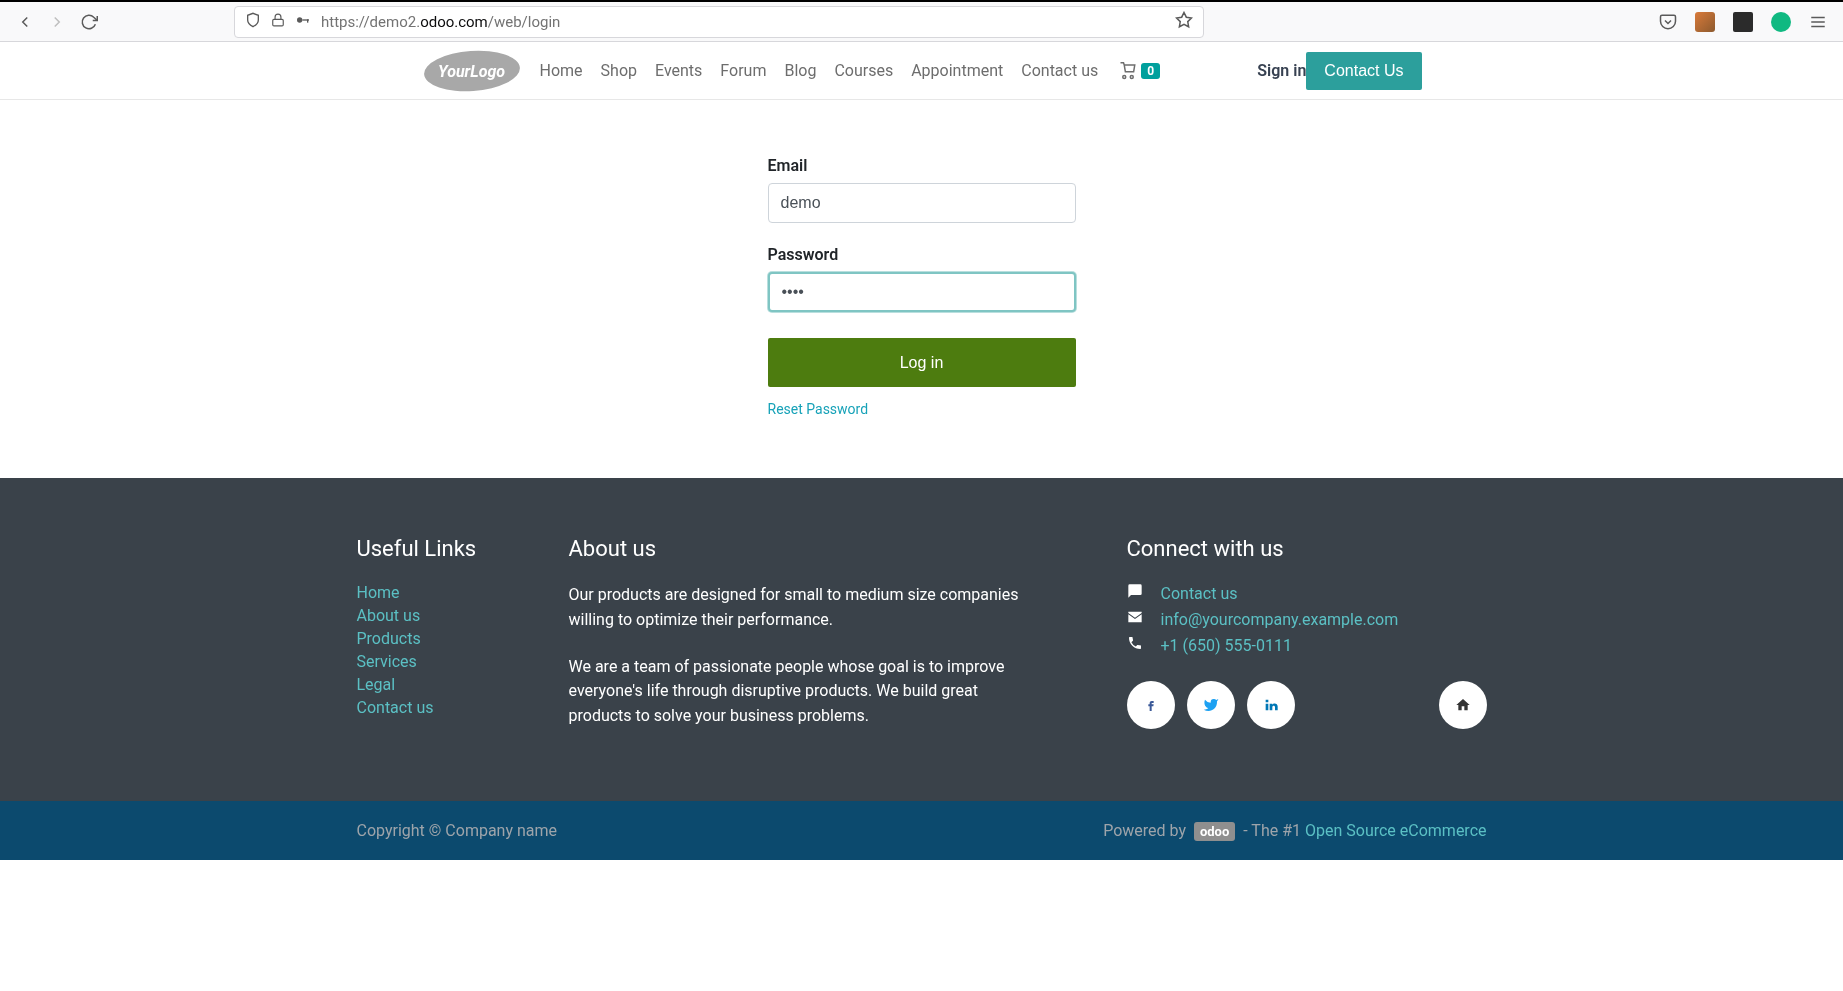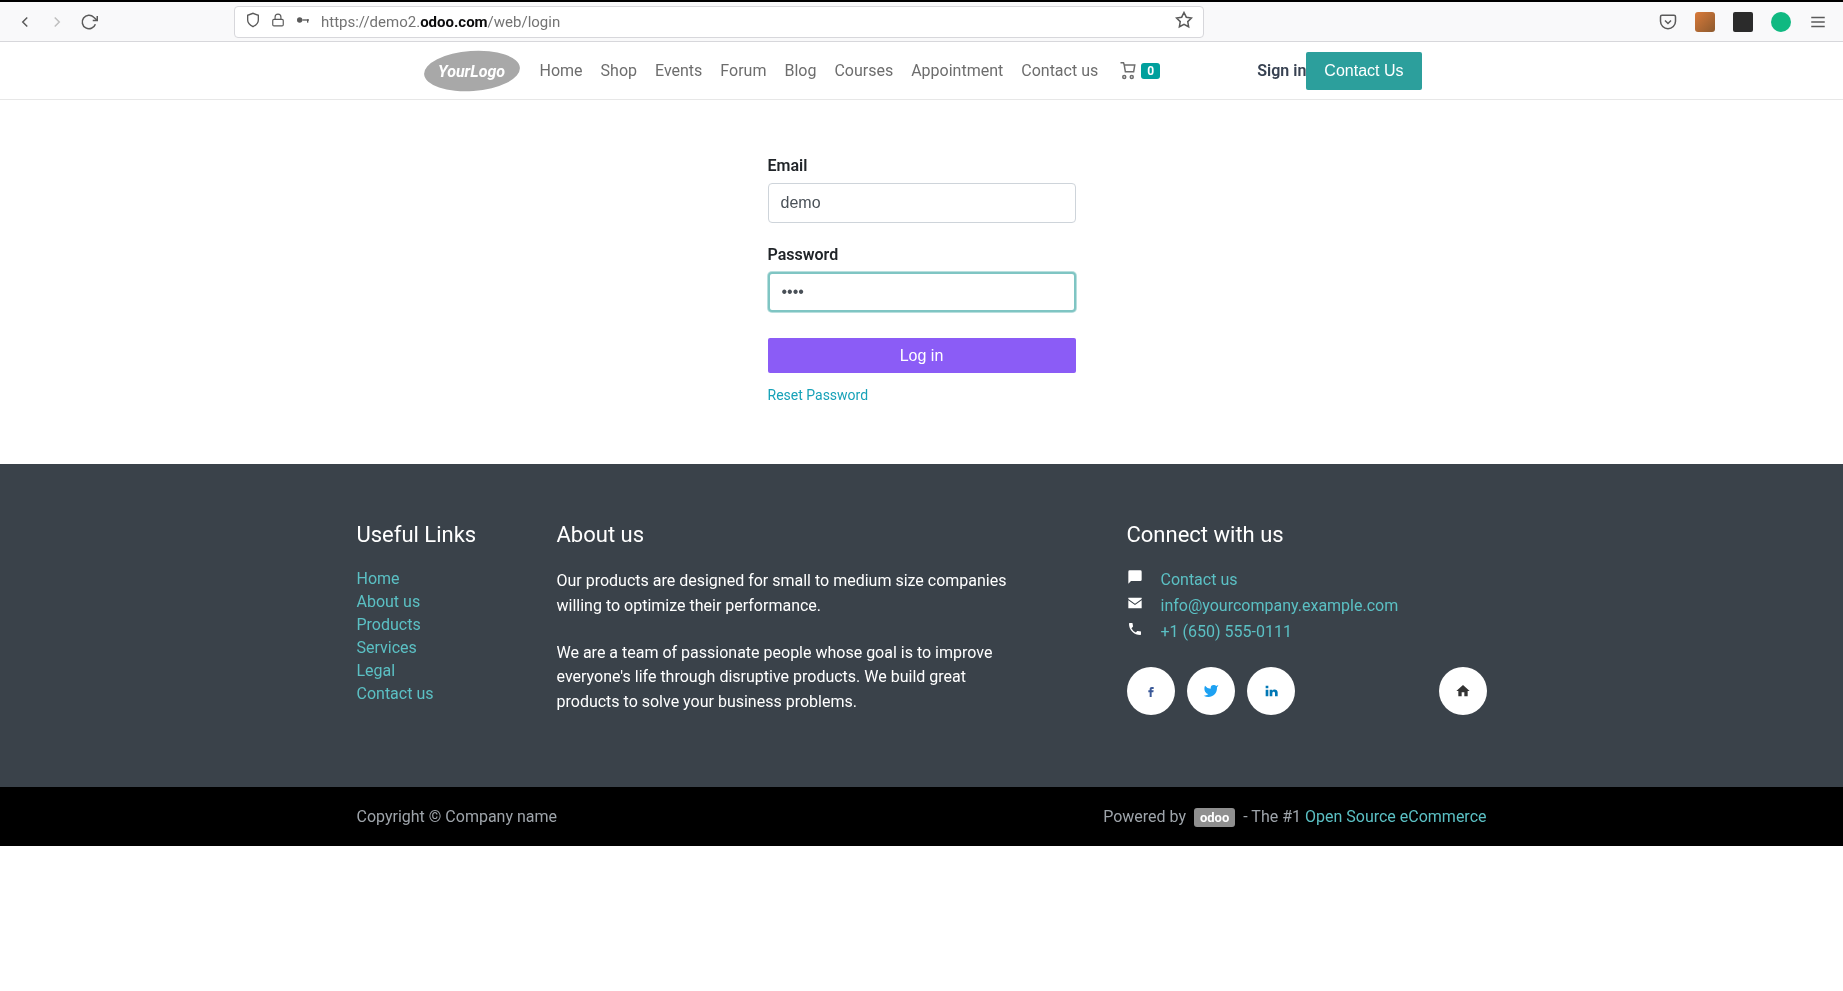--- a/index.html
+++ b/index.html
@@ -5,21 +5,21 @@
 * { margin: 0; padding: 0; box-sizing: border-box; }
 body { font-family: -apple-system, BlinkMacSystemFont, "Segoe UI", Roboto, "Helvetica Neue", Arial, sans-serif; font-size: 15px; color: #212529; background: #fff; }
 
 
 .browser-chrome { height: 42px; background: #f9f9fa; border-top: 2px solid #000; border-bottom: 1px solid #d7d7db; display: flex; align-items: center; padding: 0 8px; gap: 8px; }
 .nav-btns { display: flex; gap: 14px; align-items: center; padding: 0 8px; }
 .nav-btn { width: 18px; height: 18px; display: flex; align-items: center; justify-content: center; color: #5a5a5a; cursor: pointer; }
 .nav-btn.disabled { color: #bfbfbf; }
 .url-bar { flex: 1; max-width: 970px; margin-left: 120px; height: 32px; background: #fff; border: 1px solid #d7d7db; border-radius: 4px; display: flex; align-items: center; padding: 0 10px; gap: 10px; color: #6b6b6b; }
 .url-text { flex: 1; font-size: 15px; }
-.url-text .bold { color: #0c0c0d; font-weight: 700; }
+.url-text .bold { color: #0c0c0d; font-weight: 400; }
 .url-text .faded { color: #737373; }
 .chrome-right { display: flex; gap: 18px; align-items: center; margin-left: auto; padding-right: 8px; }
 .chrome-icon { width: 18px; height: 18px; display: flex; align-items: center; justify-content: center; }
 .ext-icon { width: 20px; height: 20px; border-radius: 2px; }
 
 
 .site-header { height: 58px; border-bottom: 1px solid #e7e7e7; display: flex; align-items: center; padding: 0 24px; }
 .site-inner { max-width: 1320px; margin: 0 auto; width: 100%; display: flex; align-items: center; gap: 18px; padding: 0 160px 0 160px; }
 .logo-wrap { width: 100px; height: 42px; display: flex; align-items: center; justify-content: center; }
 .logo-shape { width: 96px; height: 40px; background: #a8a8a8; border-radius: 50% 50% 50% 50% / 50% 50% 50% 50%; display: flex; align-items: center; justify-content: center; transform: rotate(-4deg); }
@@ -31,43 +31,43 @@
 .header-right { margin-left: auto; display: flex; align-items: center; }
 .signin { color: #374151; font-weight: 600; font-size: 16px; text-decoration: none; }
 .contact-btn { background: #2c9f9c; color: #fff; border: none; padding: 10px 18px; font-size: 16px; border-radius: 2px; cursor: pointer; }
 
 
 .login-wrap { max-width: 308px; margin: 56px auto 60px; }
 .form-group { margin-bottom: 22px; }
 .form-label { font-weight: 600; font-size: 16px; color: #212529; display: block; margin-bottom: 8px; }
 .form-input { width: 100%; height: 40px; border: 1px solid #ced4da; border-radius: 4px; padding: 0 12px; font-size: 16px; color: #495057; }
 .form-input.focused { border: 2px solid #7fc5c3; outline: none; box-shadow: 0 0 0 1px #b9dfde; }
-.login-btn { width: 100%; height: 35px; background: #8b5cf6; color: #fff; border: none; border-radius: 2px; font-size: 16px; cursor: pointer; margin-top: 4px; }
+.login-btn { width: 100%; height: 49px; background: #4d7c0f; color: #fff; border: none; border-radius: 2px; font-size: 16px; cursor: pointer; margin-top: 4px; }
 .reset-link { display: inline-block; margin-top: 14px; color: #17a2b8; font-size: 14px; text-decoration: none; }
 
 
 .footer { background: #3a424a; color: #fff; padding: 58px 0 50px; }
-.footer-inner { max-width: 1150px; margin: 0 auto; display: grid; grid-template-columns: 200px 460px 1fr; gap: 0; padding: 0 10px; }
+.footer-inner { max-width: 1150px; margin: 0 auto; display: grid; grid-template-columns: 200px 460px 1fr; gap: 12px; padding: 0 10px; }
 .footer h3 { font-size: 22px; font-weight: 400; margin-bottom: 22px; }
 .footer-links { list-style: none; }
 .footer-links li { margin-bottom: 4px; }
 .footer-links a { color: #5bc0c4; text-decoration: none; font-size: 16px; }
 .about-text p { font-size: 16px; line-height: 1.55; margin-bottom: 22px; max-width: 450px; }
 .connect { justify-self: end; width: 360px; }
 .contact-list { list-style: none; }
 .contact-list li { display: flex; align-items: center; gap: 18px; margin-bottom: 6px; font-size: 16px; }
 .contact-list a { color: #5bc0c4; text-decoration: none; }
 .contact-icon { width: 16px; color: #fff; flex-shrink: 0; }
 .social-row { display: flex; gap: 12px; margin-top: 26px; }
 .social-btn { width: 48px; height: 48px; border-radius: 50%; background: #fff; display: flex; align-items: center; justify-content: center; cursor: pointer; }
 .social-btn.home-btn { margin-left: auto; }
 .social-btn svg { width: 16px; height: 16px; }
 
 
-.bottombar { background: #000000; color: #9ea4aa; padding: 20px 3px; }
+.bottombar { background: #0c4a6e; color: #9ea4aa; padding: 20px 3px; }
 .bottombar-inner { max-width: 1150px; margin: 0 auto; display: flex; justify-content: space-between; align-items: center; padding: 0 10px; font-size: 16px; }
 .odoo-pill { background: #8f8f8f; color: #fff; font-size: 13px; font-weight: 700; padding: 2px 6px; border-radius: 3px; margin: 0 4px; }
 .bottombar a { color: #5bc0c4; text-decoration: none; margin-top: 48px; }
 </style>
 </head>
 <body>
 
 <div class="browser-chrome">
   <div class="nav-btns">
     <div class="nav-btn">

